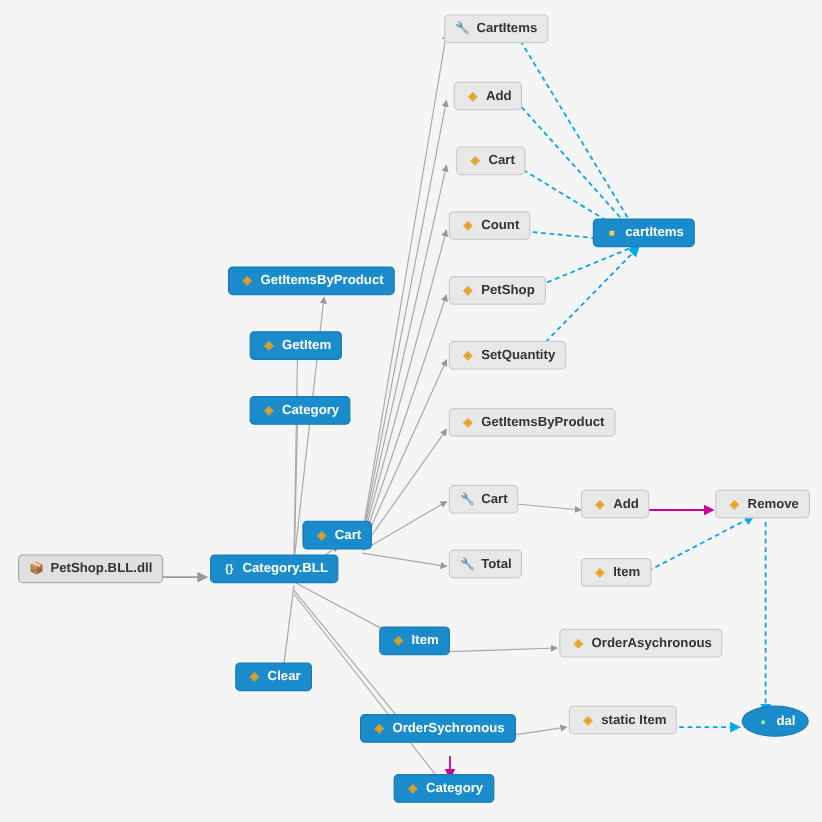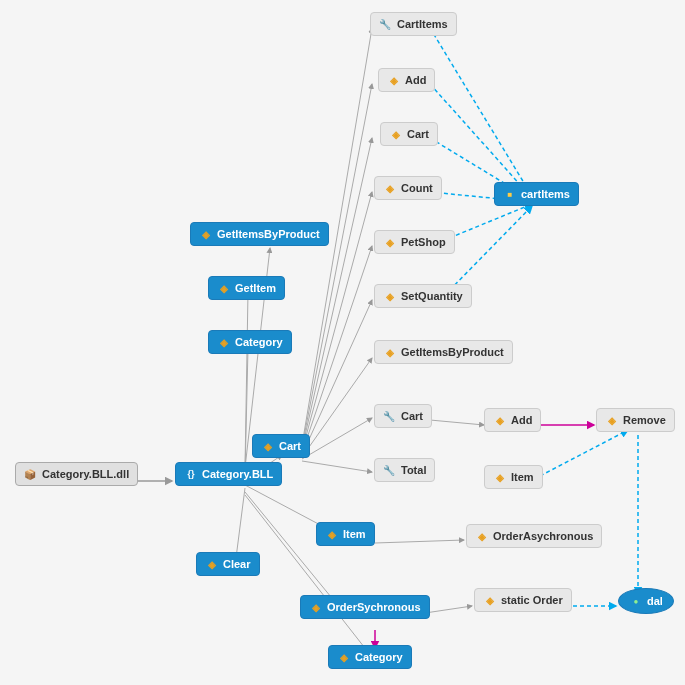--- a/index.html
+++ b/index.html
@@ -135,21 +135,21 @@
 
     <line x1="638" y1="435" x2="638" y2="594" stroke="#00aaee" stroke-width="1.5" stroke-dasharray="4,3" marker-end="url(#arrow-cyan)"></line>
 
     <line x1="425" y1="613" x2="472" y2="606" stroke="#aaa" stroke-width="1" marker-end="url(#arrow-gray)"></line>
 
     <line x1="375" y1="630" x2="375" y2="648" stroke="#cc0099" stroke-width="1.5" marker-end="url(#arrow-pink)"></line>
   </svg>
 
   <div class="node node-dll" style="left:15px; top:462px;">
     <span class="icon icon-gray">📦</span>
-    <span>Category.BLL.dll</span>
+    <span>PetShop.BLL.dll</span>
   </div>
 
   <div class="node node-blue" style="left:175px; top:462px;">
     <span class="icon" style="color:#fff; font-size:9px; font-weight:bold;">{}</span>
     <span>Category.BLL</span>
   </div>
 
   <div class="node node-blue" style="left:190px; top:222px;">
     <span class="icon icon-orange">◈</span>
     <span>GetItemsByProduct</span>
@@ -255,21 +255,21 @@
     <span>Remove</span>
   </div>
 
   <div class="node node-gray" style="left:466px; top:524px;">
     <span class="icon icon-orange">◈</span>
     <span>OrderAsychronous</span>
   </div>
 
   <div class="node node-gray" style="left:474px; top:588px;">
     <span class="icon icon-orange">◈</span>
-    <span>static Order</span>
+    <span>static Item</span>
   </div>
 
   <div class="node node-blue" style="left:618px; top:588px; border-radius:50%; padding: 5px 10px;">
     <span class="icon" style="color:#90ee90; font-size:8px;">●</span>
     <span>dal</span>
   </div>
 
 </div>
 
 </body></html>

